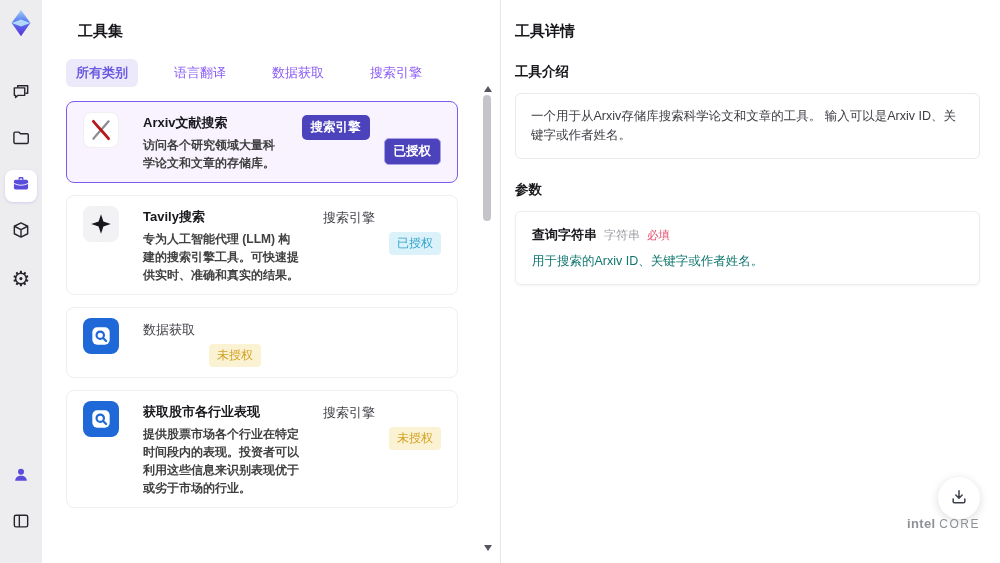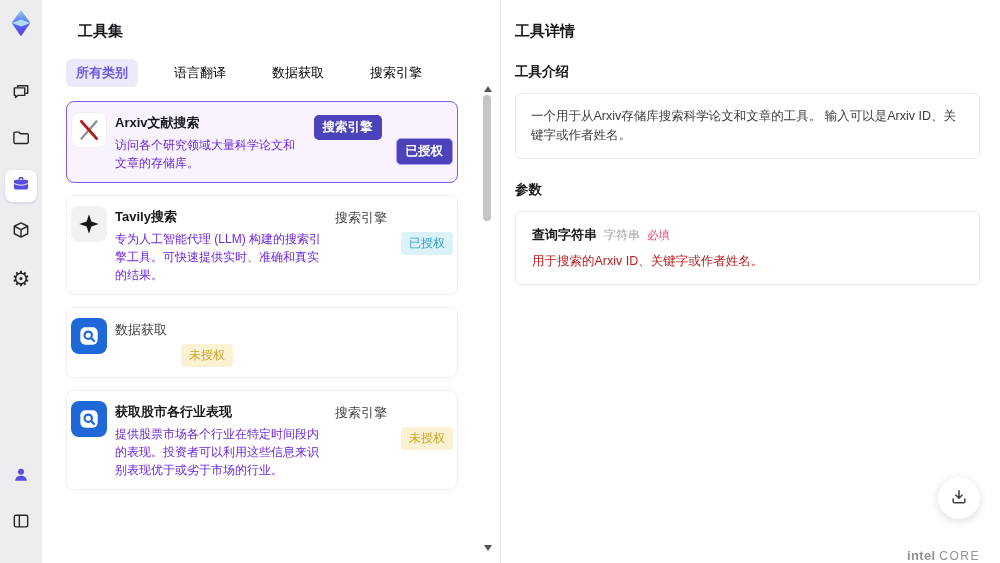--- a/index.html
+++ b/index.html
@@ -15,36 +15,36 @@
   .rail-ic svg { width:20px; height:20px; }
   .rail-ic.active { background:#fff; box-shadow:0 1px 3px rgba(80,60,200,.18); }
   .gear-glyph { font-size:21px; color:#26262c; line-height:1; }
   .rail-spacer { flex:1; }
   .rail-bottom { display:flex; flex-direction:column; align-items:center; padding-bottom:10px; }
 
   
   .left-panel { width:458px; flex:none; position:relative; padding:18px 30px 0 24px; background:#fff; }
   .panel-title { font-size:15px; font-weight:bold; color:#17171C; margin:4px 12px 18px; }
   .tabs { display:flex; align-items:center; gap:26px; margin-bottom:14px; }
-  .tab { font-size:13px; color:#000000; cursor:pointer; padding:5px 10px; border-radius:6px; white-space:nowrap; }
+  .tab { font-size:13px; color:#8b5cf6; cursor:pointer; padding:5px 10px; border-radius:6px; white-space:nowrap; }
   .tab.active { background:#ECE9FB; color:#6A5AE0; font-weight:bold; }
 
   .tool-list { display:flex; flex-direction:column; gap:12px; padding-right:12px; }
-  .tool-card { display:flex; gap:8px; padding:10px 4px; border:1px solid #EFEFF2; border-radius:8px;
+  .tool-card { display:flex; gap:24px; padding:10px 16px; border:1px solid #EFEFF2; border-radius:8px;
     background:#fff; cursor:pointer; }
   .tool-card.selected { border:1.5px solid #7C5CF0; background:#F8F3FE; }
   .tool-icon { width:36px; height:36px; border-radius:8px; flex:none; display:flex;
     align-items:center; justify-content:center; }
   .tool-icon svg { width:26px; height:26px; }
   .tile-white { background:#fff; border:1px solid #EFEFF2; }
   .tile-gray  { background:#F2F2F5; }
   .tile-blue  { background:#1E68D7; }
   .tool-body { flex:1; min-width:0; }
   .tool-title { font-size:13px; font-weight:bold; color:#17171C; margin:2px 0 4px; }
-  .tool-desc  { font-size:12px; color:#6d28d9; line-height:1.5; }
+  .tool-desc  { font-size:12px; color:#404040; line-height:1.5;font-weight:bold; }
   .tool-tags { flex:none; display:flex; gap:14px; align-items:flex-start; padding-top:3px; }
   .tag-category { font-size:13px; color:#3E3E46; white-space:nowrap; }
   .tag-auth { font-size:12px; padding:3px 8px; border-radius:4px; white-space:nowrap;margin-top:23px; }
   .tag-auth.authorized   { background:#DCF2FA; color:#33A3CB; }
   .tag-auth.unauthorized { background:#FBF1D3; color:#D2A324; }
   .selected .tag-category, .selected .tag-auth { background:#4C43BC; color:#fff; font-size:12.5px;
     padding:4px 9px; border-radius:5px; font-weight:bold; }
   .selected .tag-auth.authorized { border:1px solid #A9A0EC; background:#4C43BC; color:#fff; }
 
   
@@ -62,27 +62,27 @@
   .detail-title { font-size:15px; font-weight:bold; color:#17171C; margin:4px 0 22px; }
   .section-heading { font-size:13.5px; font-weight:bold; color:#17171C; margin:0 0 12px; }
   .intro-box { border:1px solid #E9E9EC; border-radius:6px; padding:13px 15px; font-size:12.5px;
     color:#3C3C43; line-height:1.5; margin-bottom:22px; }
   .param-box { border:1px solid #EDEDF0; border-radius:6px; padding:14px 16px;
     box-shadow:0 1px 3px rgba(0,0,0,.05); }
   .param-head { display:flex; align-items:baseline; gap:7px; margin-bottom:9px; }
   .param-name { font-size:13px; font-weight:bold; color:#17171C; }
   .param-type { font-size:12px; color:#9A9AA2; }
   .param-required { font-size:11.5px; color:#E44D6F; }
-  .param-desc { font-size:12.5px; color:#b91c1c; }
+  .param-desc { font-size:12.5px; color:#0f766e; }
 
   .download-fab { position:absolute; right:20px; bottom:44px; width:42px; height:42px; border-radius:50%;
     background:#fff; border:none; box-shadow:0 2px 10px rgba(0,0,0,.14); display:flex;
     align-items:center; justify-content:center; cursor:pointer; }
   .download-fab svg { width:20px; height:20px; }
-  .intel-brand { position:absolute; right:20px; bottom:0; color:#8E9196; font-size:13px;
+  .intel-brand { position:absolute; right:20px; bottom:32px; color:#8E9196; font-size:13px;
     display:flex; align-items:baseline; gap:4px;text-align:right; }
   .intel-word { font-weight:bold; letter-spacing:.3px; }
   .core-word  { font-size:12px; letter-spacing:1.5px; }
 </style>
 </head>
 <body>
 
 <div class="app">
 
   <aside class="rail">

